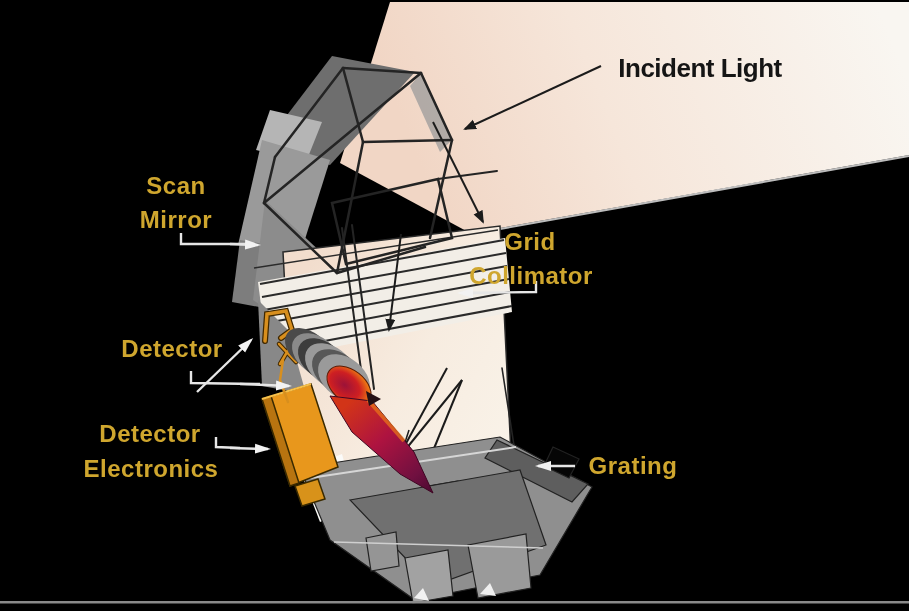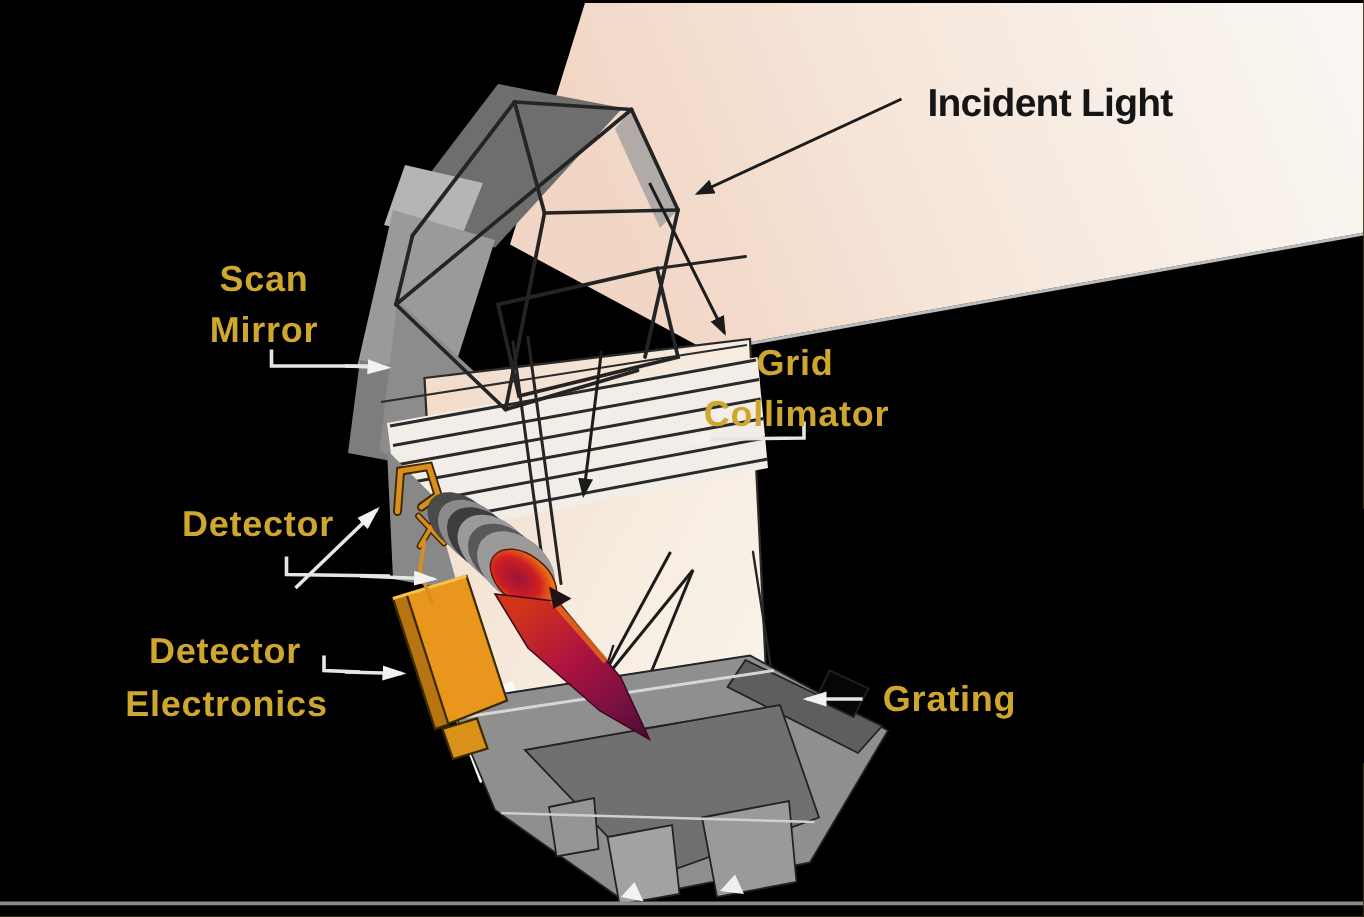--- a/index.html
+++ b/index.html
@@ -1,16 +1,16 @@
 <!DOCTYPE html>
 <html><head>
 <meta charset="utf-8">
 <style>
   html,body{margin:0;padding:0;background:#000;}
-  .stage{position:relative;width:909px;height:611px;background:#fde047;overflow:hidden;
+  .stage{position:relative;width:909px;height:611px;background:#be185d;overflow:hidden;
          font-family:"Liberation Sans", sans-serif;}
   svg{display:block}
   text{font-family:"Liberation Sans", sans-serif;font-weight:bold;}
   .gold-label{font-size:24px;letter-spacing:.5px;}
   .black-label{font-size:26px;letter-spacing:-0.5px;}
 </style>
 </head>
 <body>
 
 <div class="stage">

